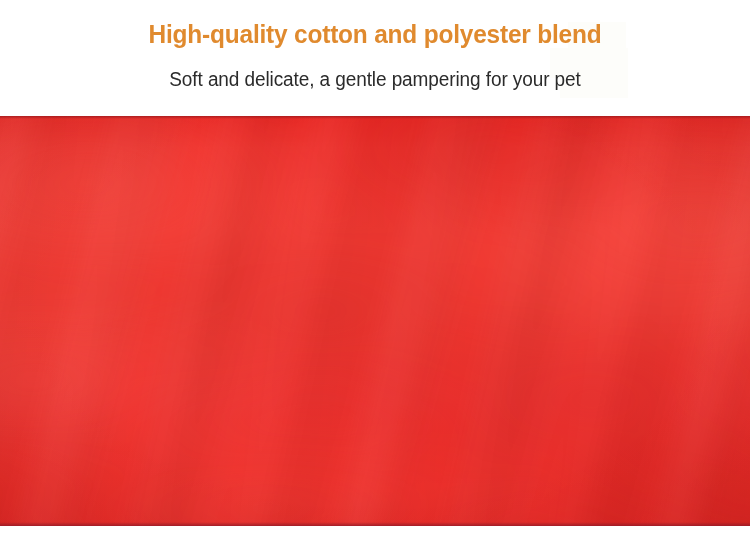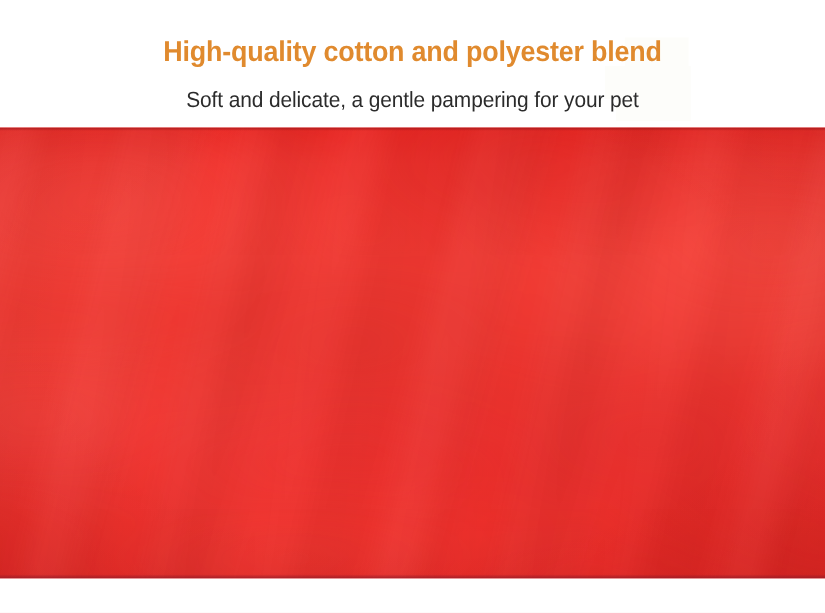--- a/index.html
+++ b/index.html
@@ -18,21 +18,21 @@
     width: 750px;
     height: 557px;
     overflow: hidden;
     background: #ffffff;
   }
 
   
   .header-block {
     position: absolute;
     left: 0;
-    top: 12px;
+    top: 0;
     width: 676px;
     height: 116px;
     background: #ffffff;
     overflow: hidden;
   }
 
   
   .watermark {
     position: absolute;
     right: 8px;

